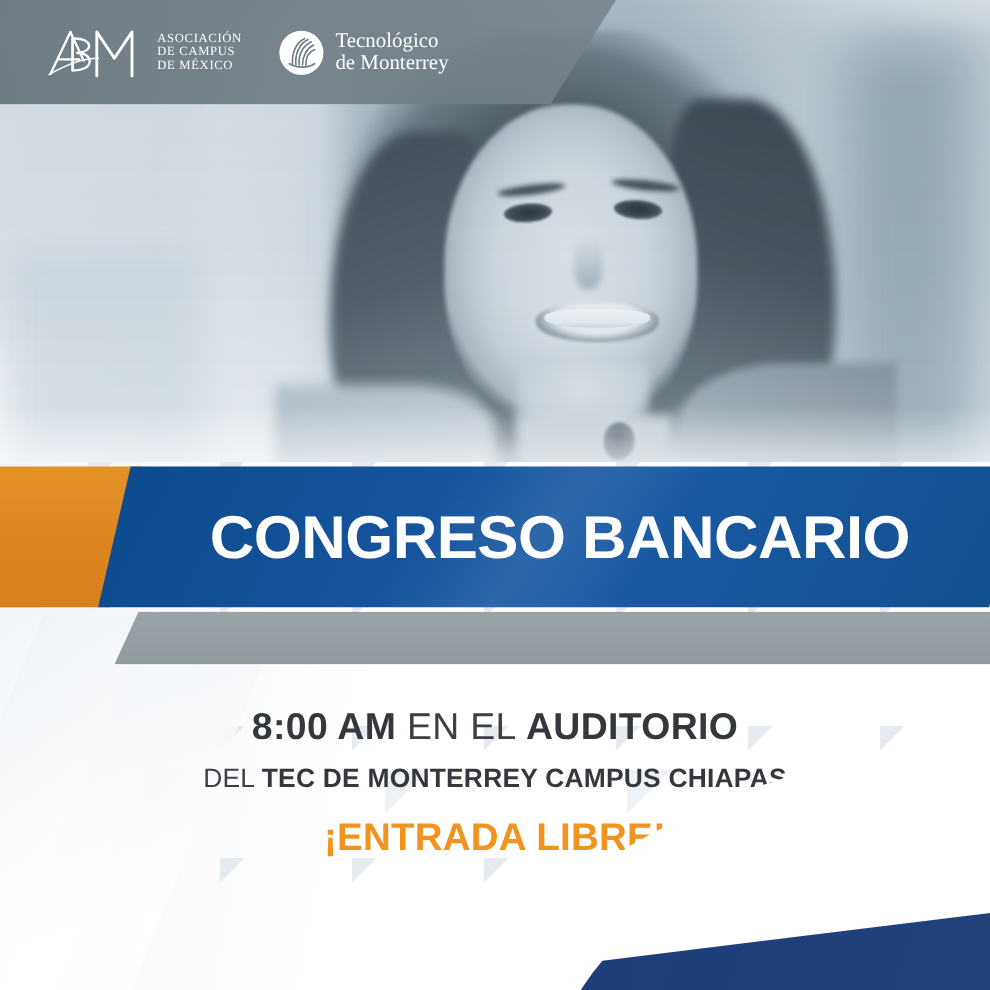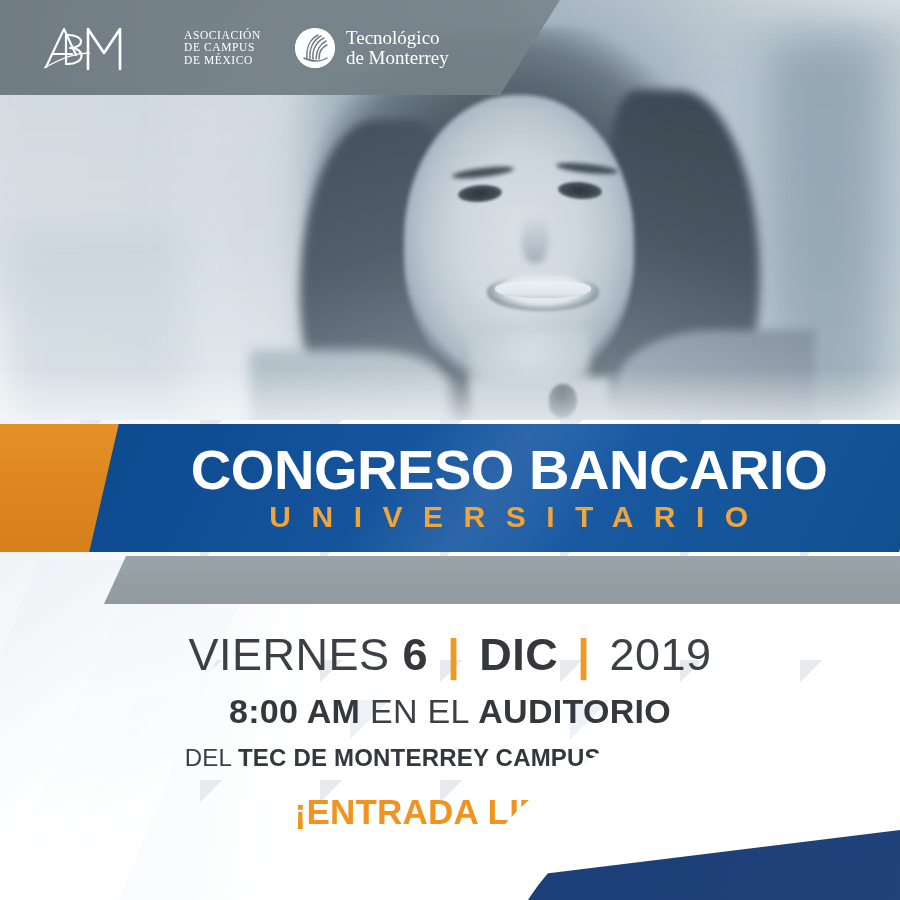--- a/index.html
+++ b/index.html
@@ -141,21 +141,21 @@
     display:flex; align-items:center; gap:34px; padding-left:42px;
   }
 
   
   .abm { display:flex; align-items:center; gap:9px; }
   .abm-mark { position:relative; width:92px; height:50px; }
   .abm-txt {
     color:#ffffff; font-family:"Liberation Serif", serif;
     font-size:11.5px; line-height:12.6px; letter-spacing:.6px; white-space:nowrap;
   }
-  .abm-txt div { display:block;margin-left:41px; }
+  .abm-txt div { display:block; }
 
   
   .tec { display:flex; align-items:center; gap:11px; }
   .tec-circle {
     width:40px; height:40px; border-radius:50%; background:#ffffff;
     position:relative; flex:0 0 auto; overflow:hidden;
   }
   .tec-txt {
     color:#ffffff; font-family:"Liberation Serif", serif;
     font-size:19px; line-height:20px; white-space:nowrap;
@@ -341,35 +341,26 @@
         <div>de Monterrey</div>
       </div>
     </div>
 
   </div>
 
   <div class="orange-tab"></div>
   <div class="blue-band"></div>
   <div class="band-text">
     <div class="title-main">CONGRESO BANCARIO</div>
-    <div class="title-sub">UNIVERSITARIO</div>
   </div>
 
   <div class="tagline-bar"></div>
 
   <div class="info">
 
-    <div class="line-date">
-      <span>VIERNES</span>
-      <span class="b">6</span>
-      <span class="pipe">|</span>
-      <span class="b">DIC</span>
-      <span class="pipe">|</span>
-      <span>2019</span>
-    </div>
 
     <div class="line-time">
       <span class="b">8:00 AM</span>
       <span>EN EL</span>
       <span class="b">AUDITORIO</span>
     </div>
 
     <div class="line-venue">
       <span>DEL</span>
       <span class="b">TEC DE MONTERREY CAMPUS CHIAPAS</span>

